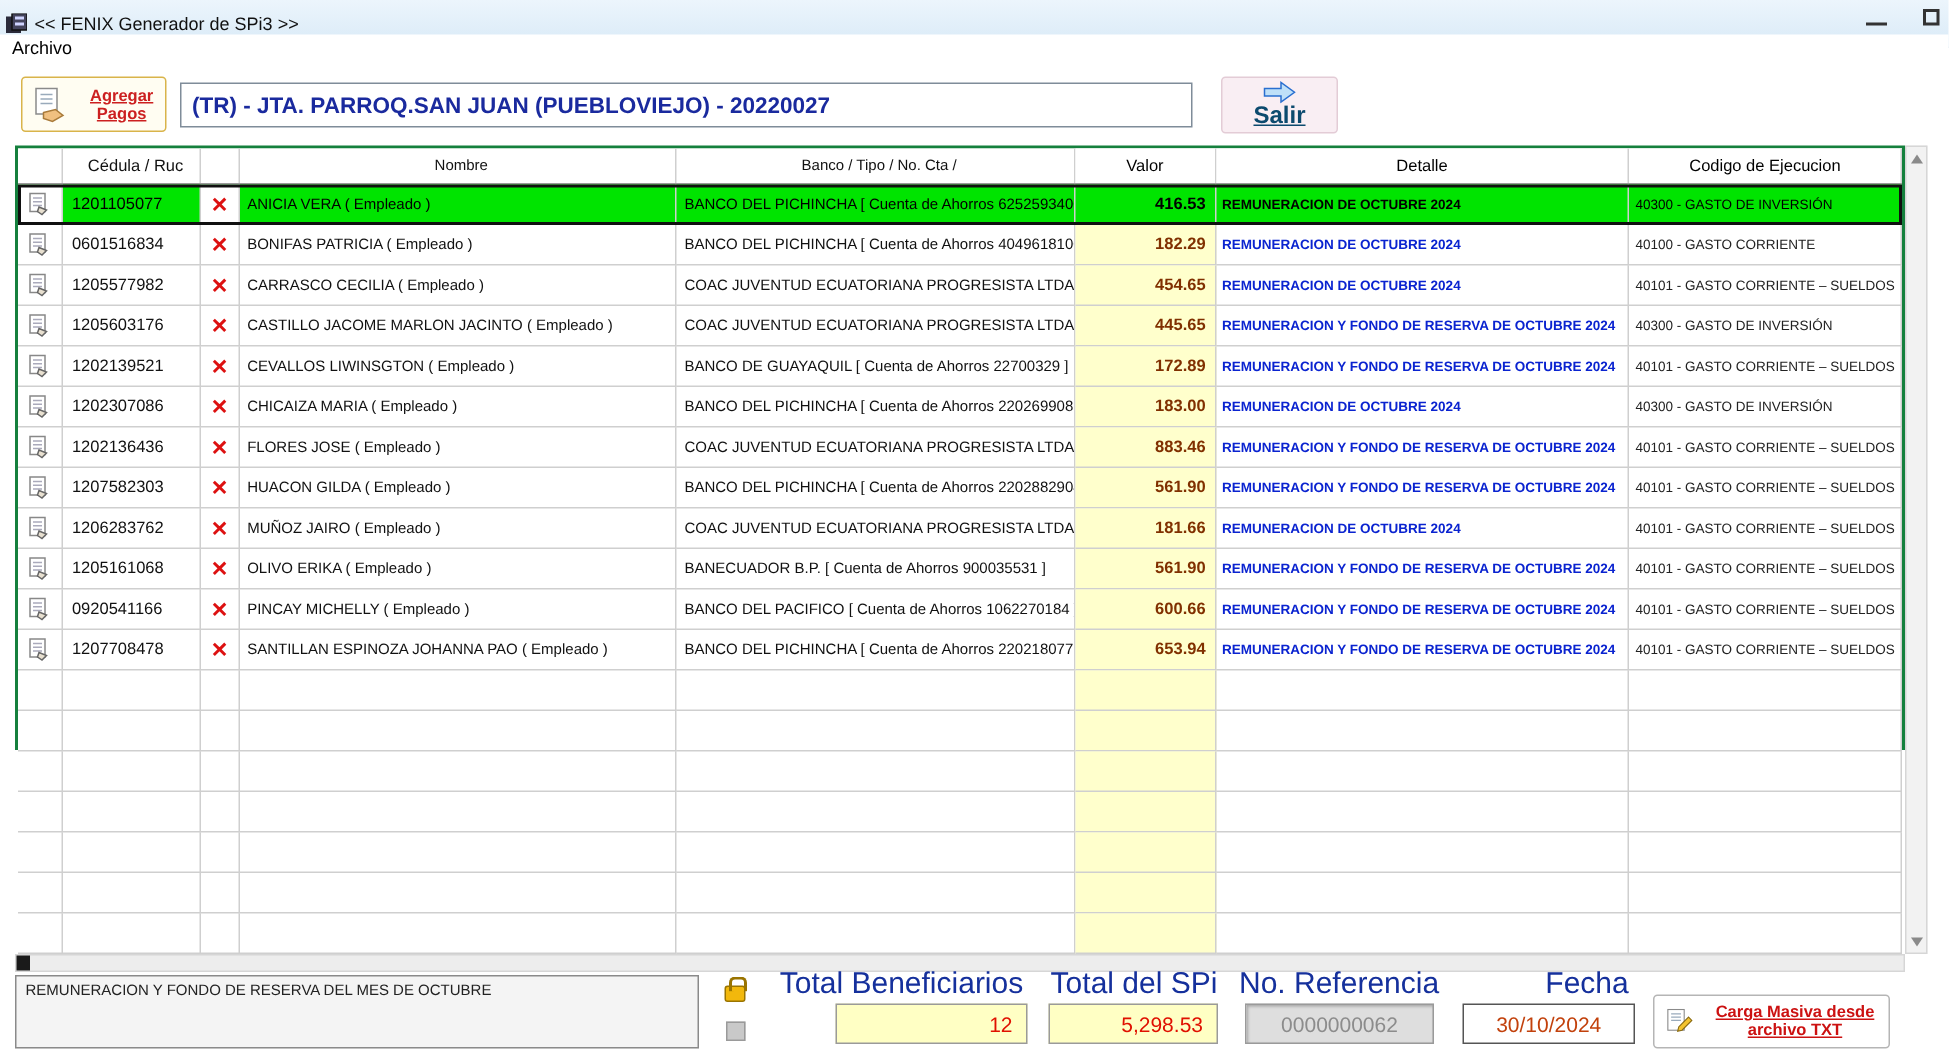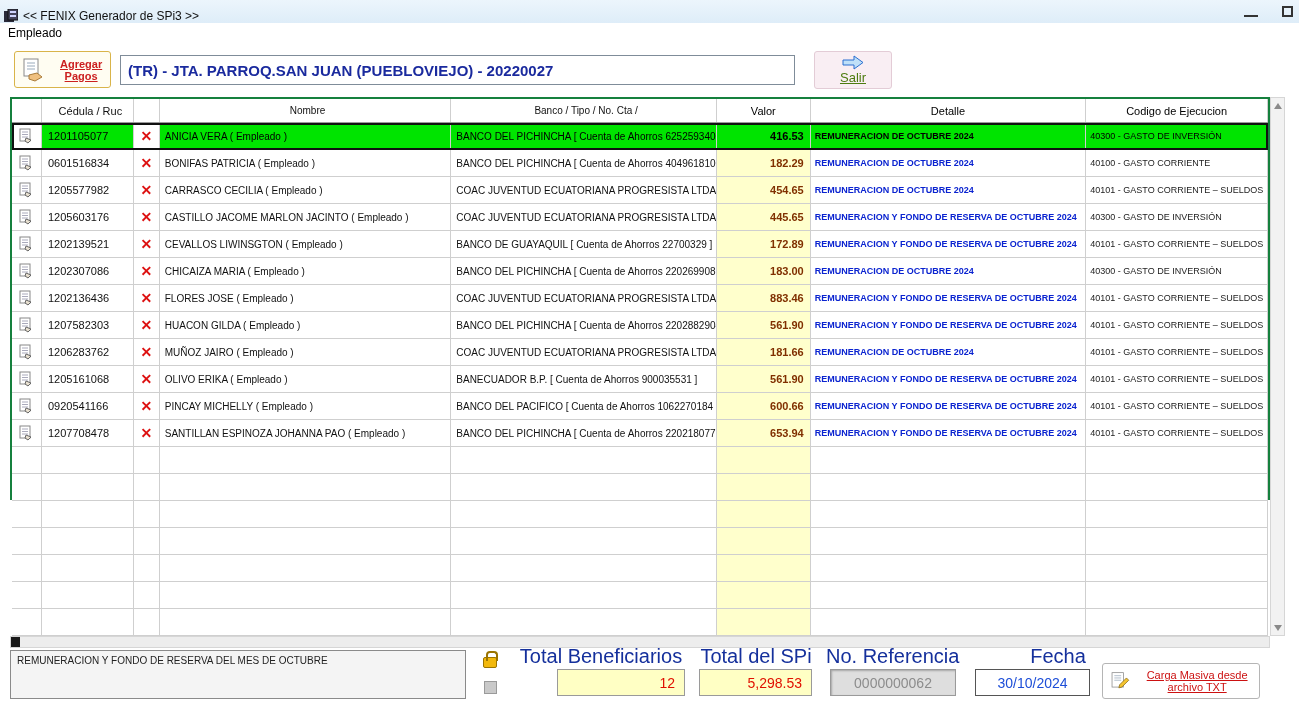--- a/index.html
+++ b/index.html
@@ -25,21 +25,21 @@
     border:1px solid #d9b44a; border-radius:3px; display:flex; align-items:center; gap:15px;
     padding-left:4px; cursor:default; }
   .btn-agregar .lbl { color:#cc2020; font-weight:bold; font-size:11px; line-height:12px;
     text-decoration:underline; text-align:center; }
   .entity-input { left:120px; top:55px; width:675px; height:30px; border:1px solid #7f8c99;
     background:#fff; font-size:15px; font-weight:bold; color:#1a2a9e;
     padding:0 0 0 7px; font-family:"Liberation Sans", sans-serif; }
   .btn-salir { left:814px; top:51px; width:78px; height:38px; background:#f9eef3;
     border:1px solid #e3ccd6; border-radius:3px; display:flex; flex-direction:column;
     align-items:center; justify-content:center; }
-  .btn-salir .lbl { font-size:13px; color:#4d7c0f; text-decoration:underline; }
+  .btn-salir .lbl { font-size:16px; color:#0c4a6e; text-decoration:underline;font-weight:bold; }
 
   
   .grid { left:10px; top:97px; width:1260px; height:403px; border:2px solid #15803d; background:#fff; }
   .ghead { display:flex; height:24px; border-bottom:1px solid #9a9a9a; background:#fff; }
   .hc { font-size:11px; color:#000; display:flex; align-items:center; justify-content:center;
     border-right:1px solid #cfcfcf; overflow:hidden; white-space:nowrap; }
   .row { display:flex; height:27px; background:#fff; }
   .c { border-right:1px solid #cfcfcf; border-bottom:1px solid #cfcfcf; overflow:hidden;
     white-space:nowrap; display:flex; align-items:center; }
   .c0 { width:30px;  justify-content:center; }
@@ -88,48 +88,48 @@
   .lab-ref   { left:826px; top:645px; width:132px; }
   .lab-fecha { left:1020px; top:645px; width:76px; }
 
   .valbox { height:27px; font-size:14px; display:flex; align-items:center; border:1px solid #9a9a9a; }
   .box-benef { left:557px; top:669px; width:128px; background:#ffffc4; color:#e01000;
     justify-content:flex-end; padding-right:9px; }
   .box-spi   { left:699px; top:669px; width:113px; background:#ffffc4; color:#e01000;
     justify-content:flex-end; padding-right:9px; }
   .box-ref   { left:830px; top:669px; width:126px; background:#dedede; color:#8c8c8c;
     justify-content:center; box-shadow:inset 1px 1px 2px rgba(0,0,0,.25); }
-  .box-fecha { left:975px; top:669px; width:115px; background:#fff; color:#1d4ed8;
+  .box-fecha { left:975px; top:669px; width:115px; background:#fff; color:#c2410c;
     justify-content:center; border:1px solid #555; }
 
   .btn-carga { left:1102px; top:663px; width:158px; height:36px; background:#fff;
     border:1px solid #b5b5b5; border-radius:3px; display:flex; align-items:center; gap:5px;
     padding-left:6px; }
-  .btn-carga .lbl { color:#cc1111; font-weight:normal; font-size:11px; line-height:12px;
+  .btn-carga .lbl { color:#cc1111; font-weight:bold; font-size:11px; line-height:12px;
     text-decoration:underline; text-align:center; }
 </style>
 </head>
 <body>
 
 <div class="abs titlebar">
   <svg class="appicon" viewBox="0 0 14 14">
     <rect x="0" y="2" width="10" height="11" fill="#2a2a3a"></rect>
     <rect x="4" y="0" width="10" height="11" fill="#44445c" stroke="#111"></rect>
     <rect x="6" y="2" width="6" height="2" fill="#cfd4ff"></rect>
     <rect x="6" y="6" width="6" height="2" fill="#cfd4ff"></rect>
   </svg>
   <span>&lt;&lt; FENIX Generador de SPi3 &gt;&gt;</span>
   <div class="wincontrols">
     <div class="minbtn"></div>
     <div class="maxbtn"></div>
   </div>
 </div>
 
 <div class="abs menubar">
-  <span class="menuitem">Empleado</span>
+  <span class="menuitem">Archivo</span>
 </div>
 
 <div class="abs btn-agregar">
   <svg width="26" height="26" viewBox="0 0 26 26">
     <rect x="5" y="2" width="14" height="17" fill="#fff" stroke="#8a8a8a"></rect>
     <line x1="8" y1="6" x2="16" y2="6" stroke="#9ab" stroke-width="1"></line>
     <line x1="8" y1="9" x2="16" y2="9" stroke="#9ab" stroke-width="1"></line>
     <line x1="8" y1="12" x2="16" y2="12" stroke="#9ab" stroke-width="1"></line>
     <path d="M10 18 l8 -2 5 4 -7 4 -6 -2 z" fill="#f0c080" stroke="#a97b3a"></path>
   </svg>

